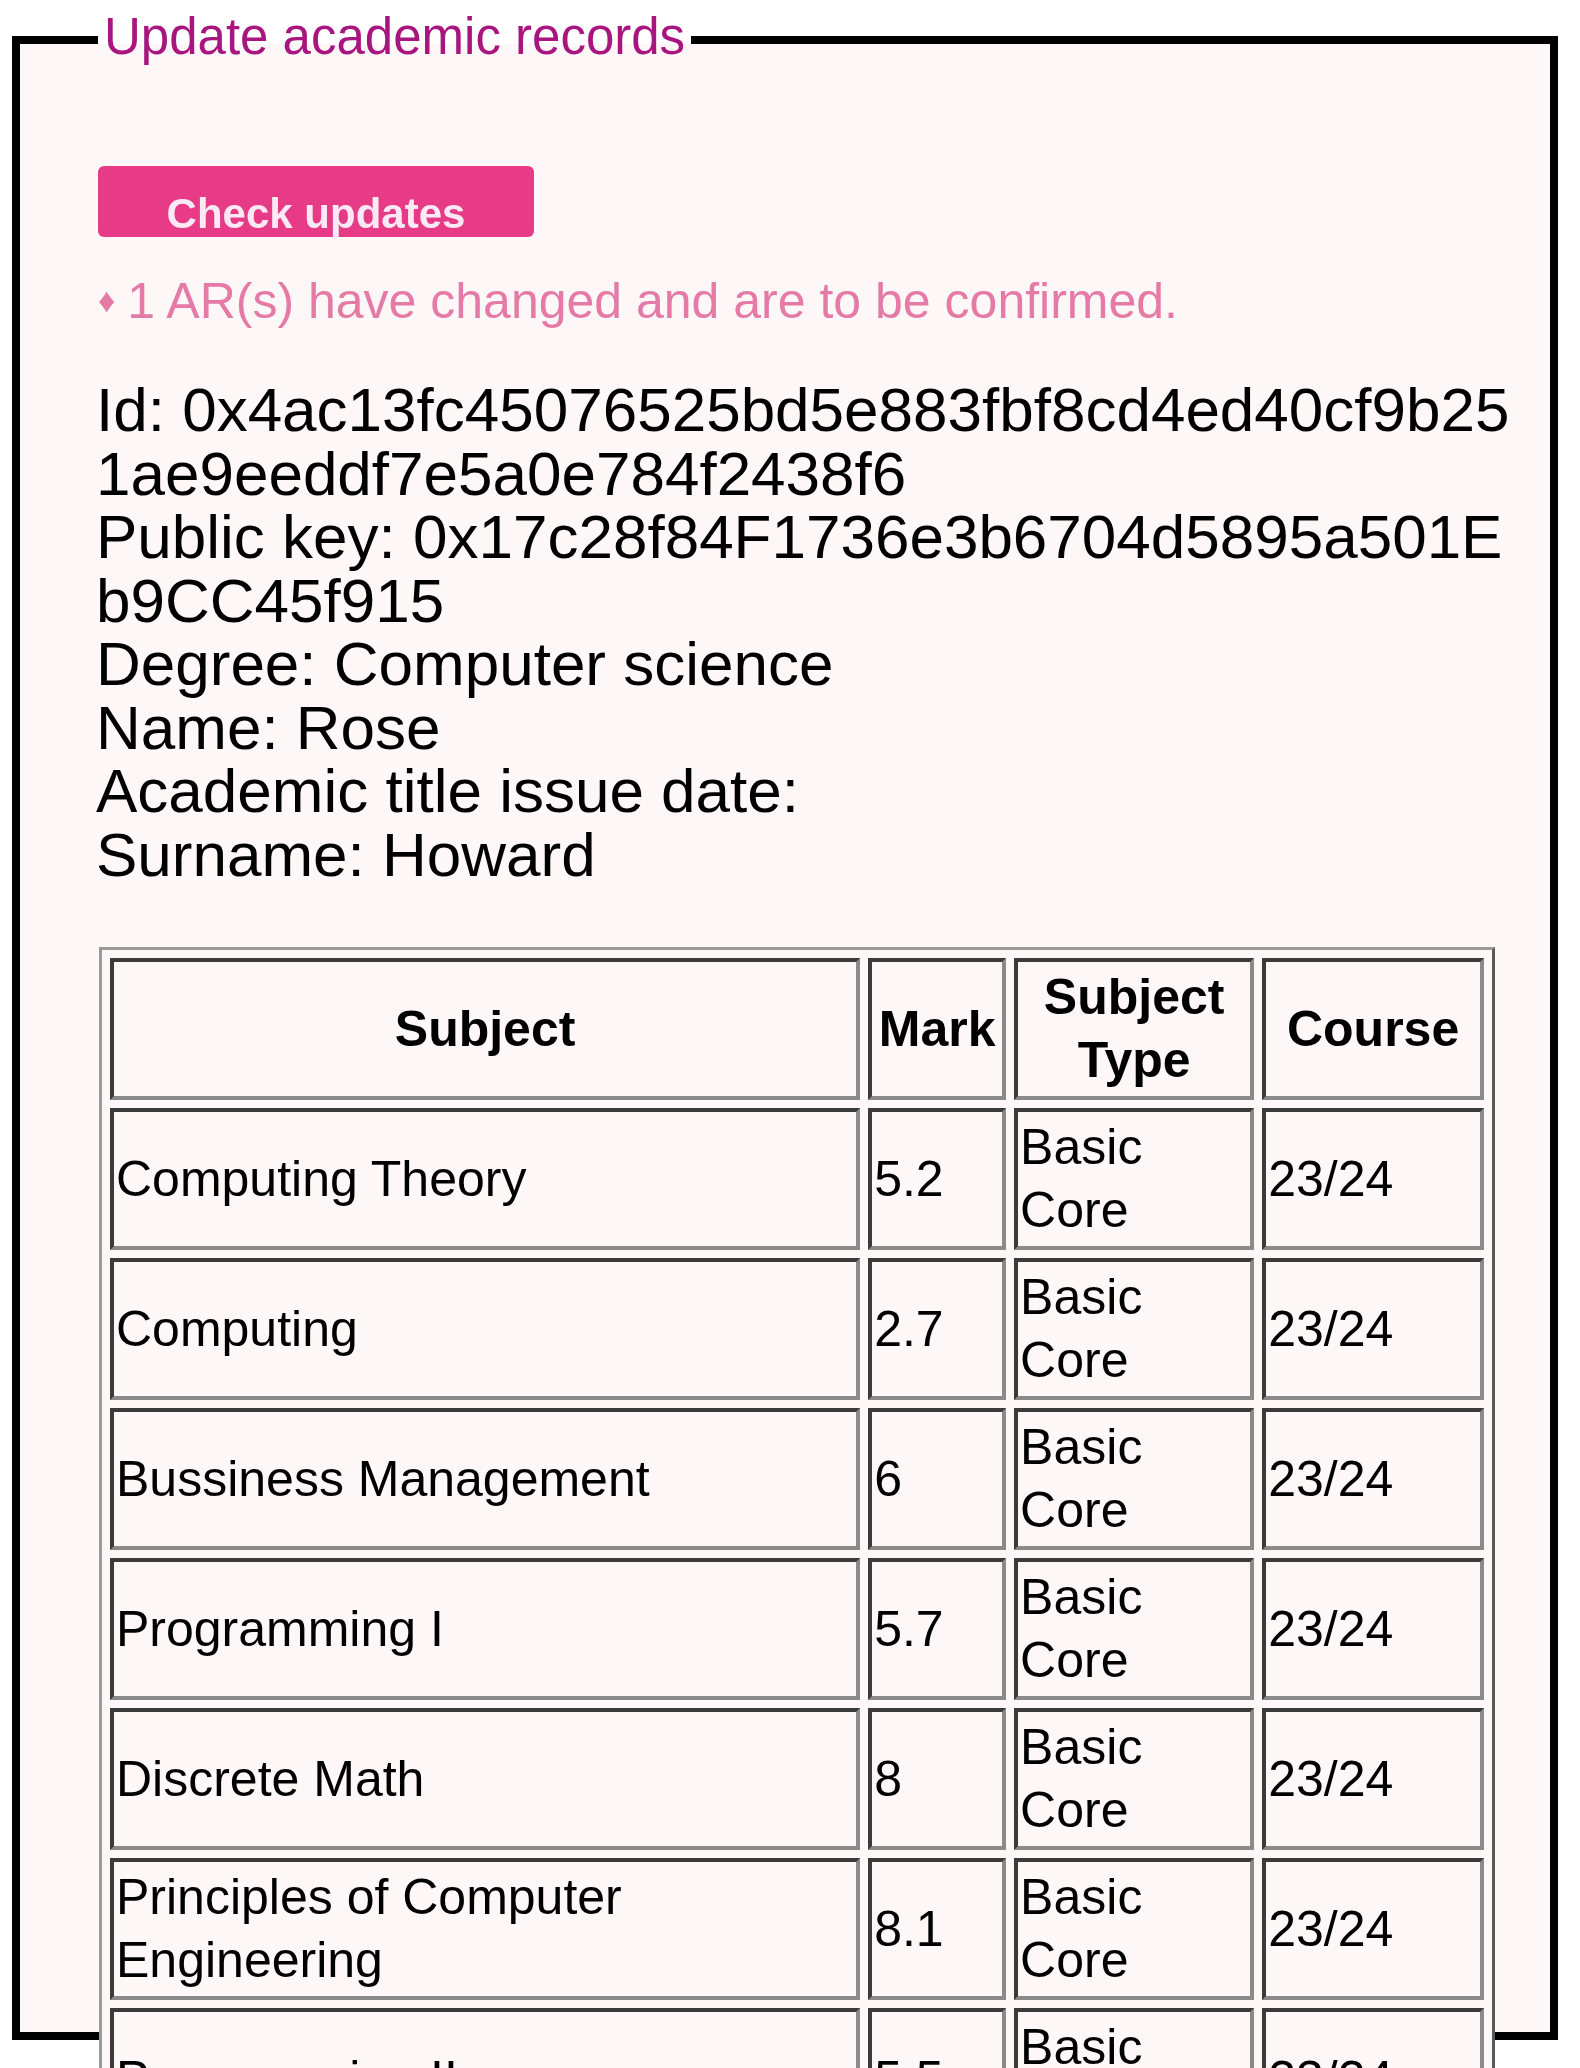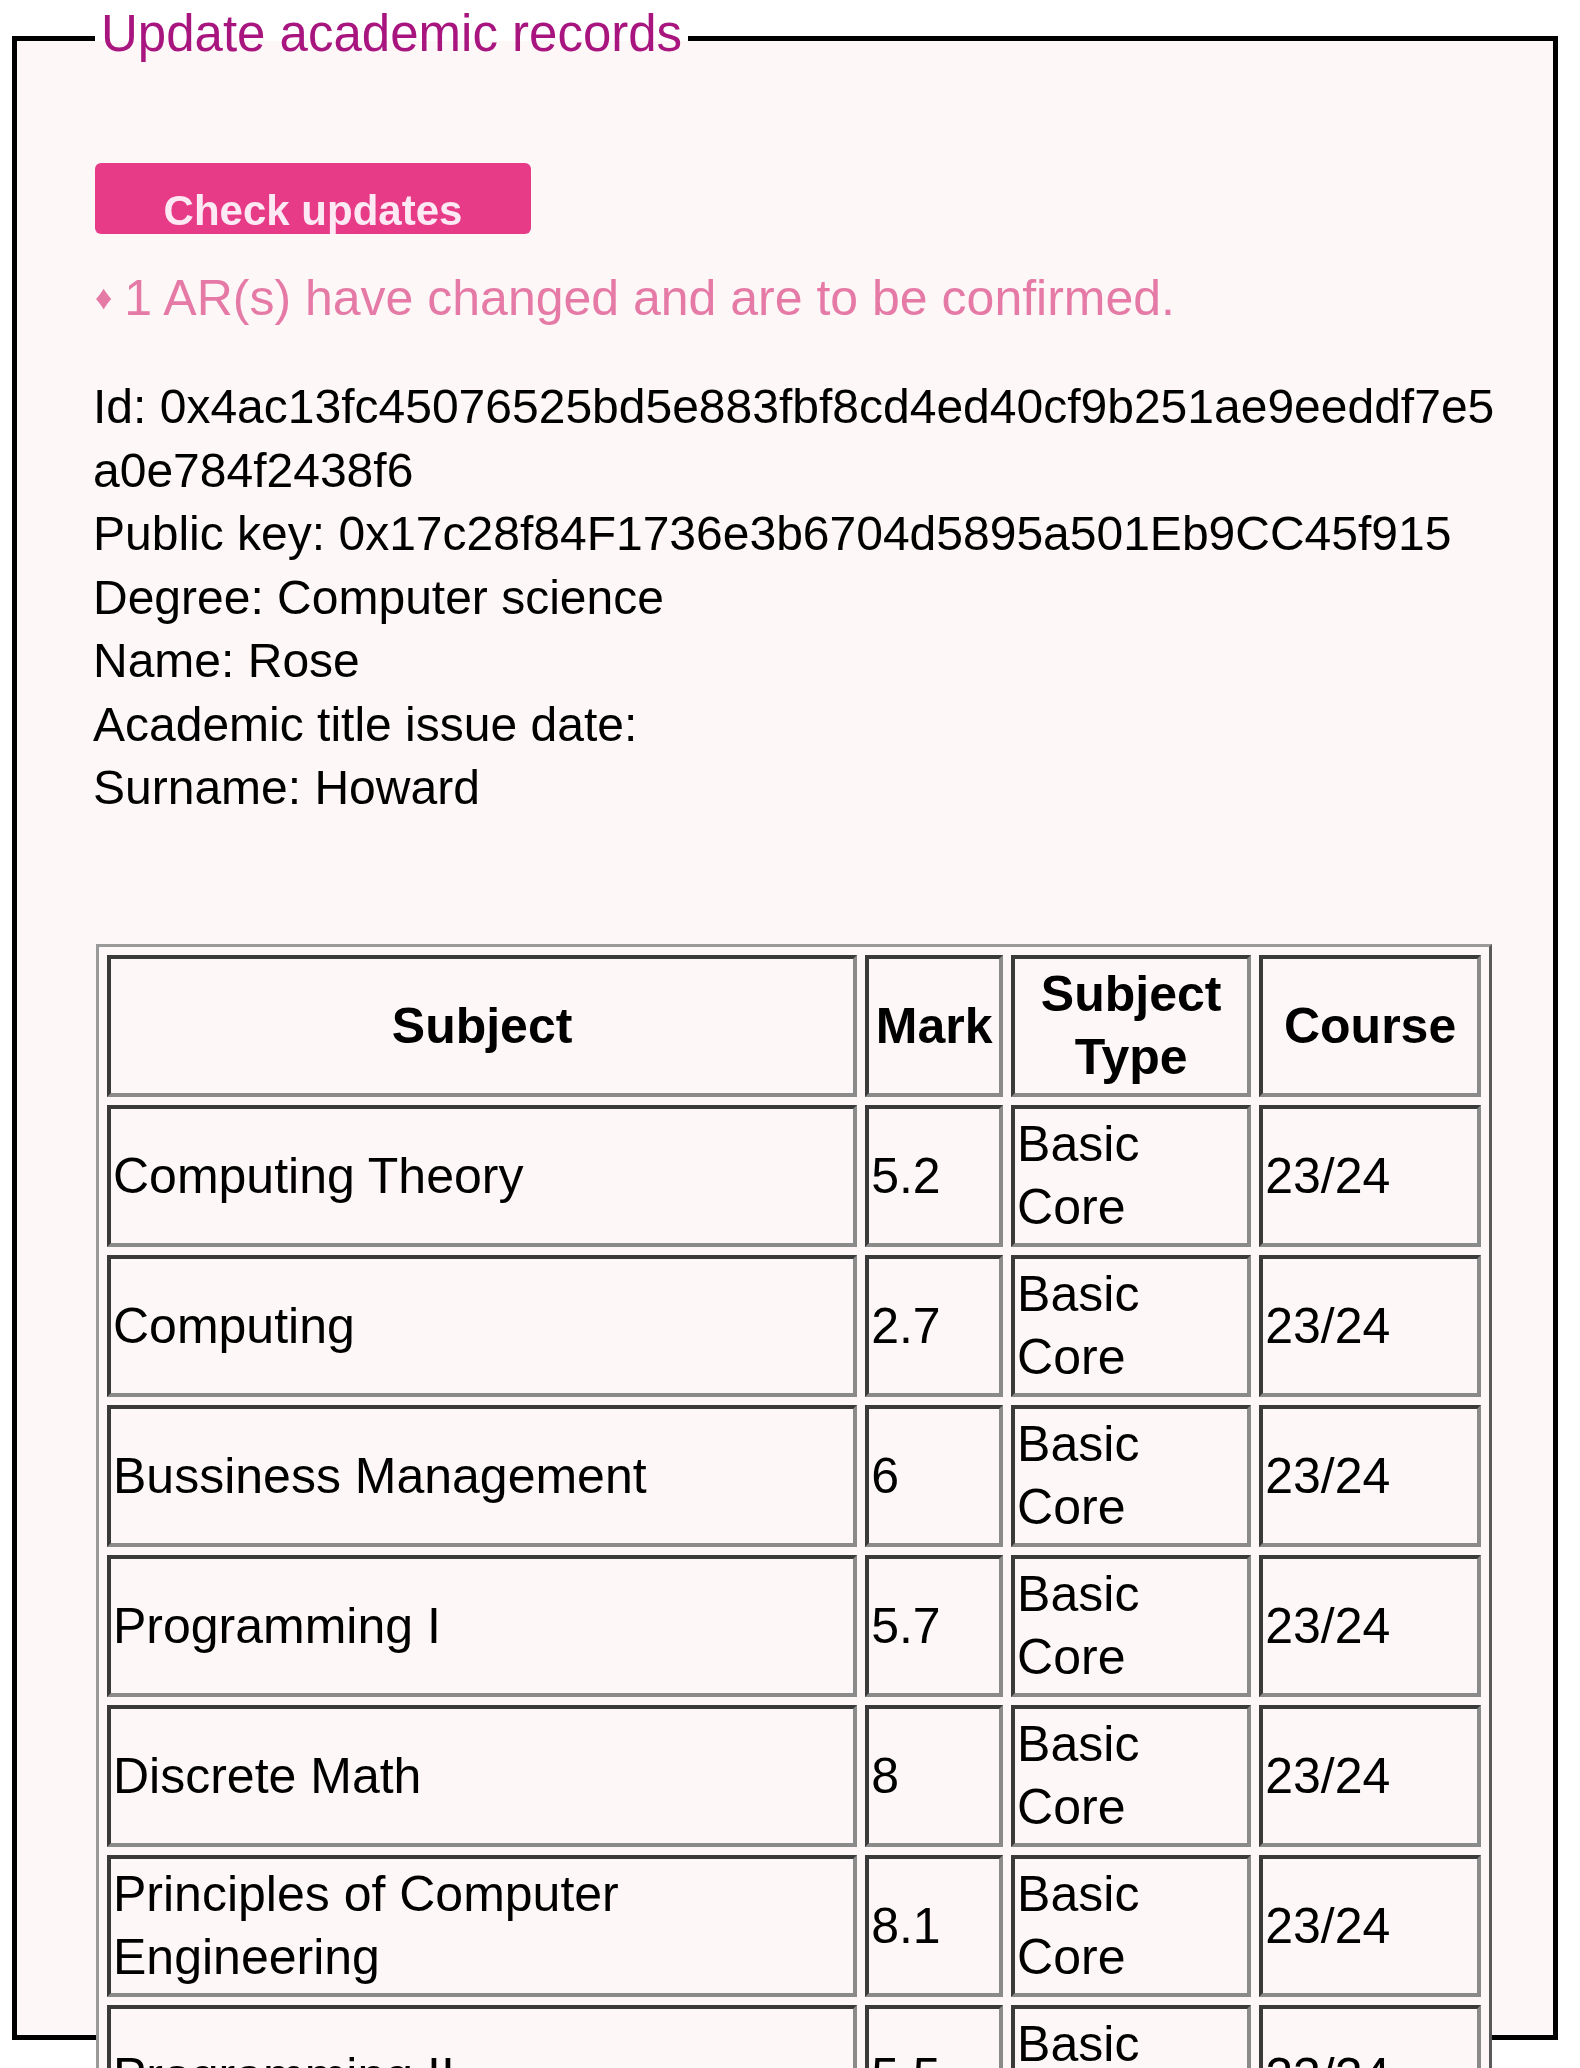--- a/index.html
+++ b/index.html
@@ -15,21 +15,21 @@
       font-family: "Liberation Sans", sans-serif;
       color: #000;
     }
     .fieldset {
       position: absolute;
       left: 12px;
       top: 36px;
       width: 1546px;
       height: 2004px;
       box-sizing: border-box;
-      border: 5px solid #000000;
+      border: 8px solid #000000;
       background: #fdf7f7;
     }
     .legend {
       position: absolute;
       left: 78px;
       top: -42px;
       padding: 0 6px;
       font-size: 51px;
       line-height: 70px;
       color: #a8157f;
@@ -70,21 +70,21 @@
     .status .bullet {
       font-size: 34px;
       vertical-align: 6px;
       margin-right: 12px;
     }
     .info {
       position: absolute;
       left: 76px;
       top: 334px;
       width: 1420px;
-      font-size: 48px;
+      font-size: 62px;
       line-height: 63.5px;
       color: #000;
     }
     .info .line {
       word-break: break-all;
       white-space: normal;
     }
     table.records {
       position: absolute;
       left: 79px;

